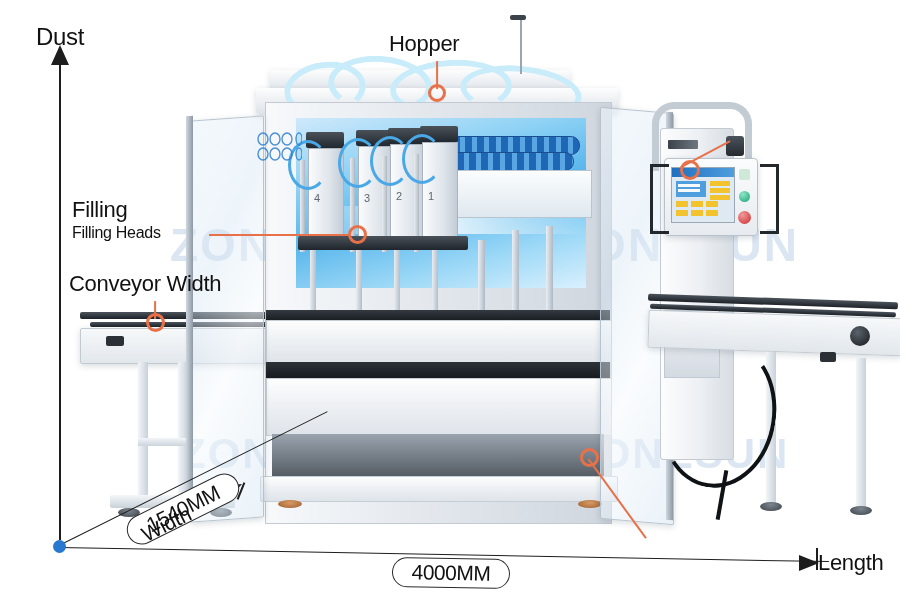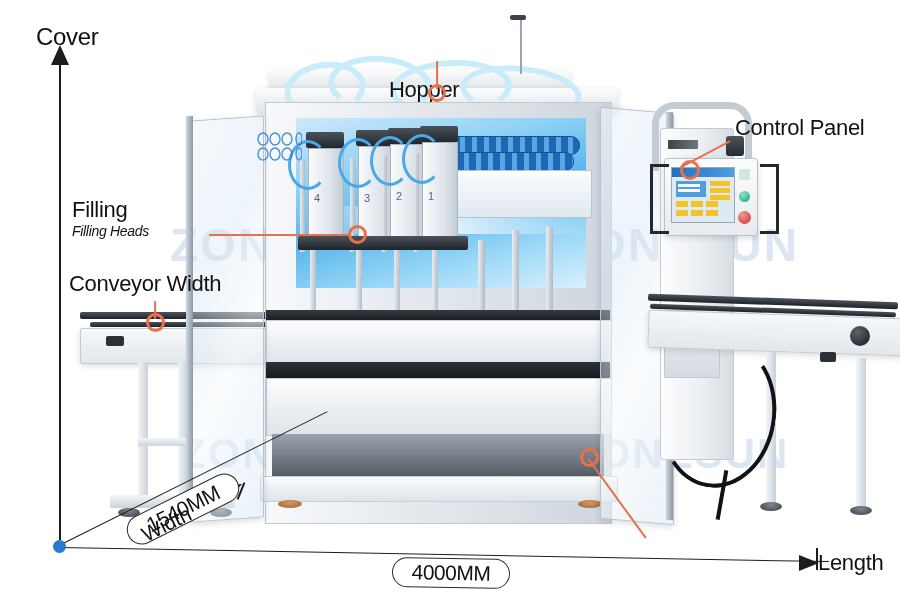--- a/index.html
+++ b/index.html
@@ -261,21 +261,21 @@
 
     <div class="hose" style="left:600px;top:300px;width:108px;height:140px;border-left-color:transparent;border-top-color:transparent;transform:rotate(8deg);"></div>
     <div class="abs" style="left:660px;top:430px;width:4px;height:50px;background:#101316;transform:rotate(10deg);"></div>
 
   </div>
 
   <div class="axis" style="left:59px;top:60px;width:1.6px;height:480px;"></div>
   <svg class="abs" style="left:51px;top:45px;" width="18" height="22" viewBox="0 0 18 22">
     <polygon points="9,0 18,20 0,20" fill="#1d1d1d"></polygon>
   </svg>
-  <div class="lbl" style="left:36px;top:24px;font-size:24px;">Cover</div>
+  <div class="lbl" style="left:36px;top:24px;font-size:24px;">Dust</div>
 
   <div class="axis" style="left:59px;top:547px;width:770px;height:1.4px;transform-origin:0 50%;transform:rotate(1.05deg);"></div>
   <svg class="abs" style="left:797px;top:555px;" width="22" height="16" viewBox="0 0 22 16">
     <polygon points="22,8 2,16 2,0" fill="#1d1d1d"></polygon>
   </svg>
   <div class="lbl" style="left:818px;top:551px;font-size:22px;text-align:right;">Length</div>
   <div class="abs" style="left:816px;top:548px;width:2px;height:22px;background:#1d1d1d;"></div>
   <div class="pill" style="left:392px;top:558px;width:118px;height:30px;font-size:21px;transform:rotate(1.05deg);">
     <span>4000MM</span>
   </div>
@@ -285,30 +285,29 @@
     <polygon points="20,0 4,18 0,2" fill="#1d1d1d"></polygon>
   </svg>
   <div class="abs" style="left:240px;top:482px;width:2px;height:18px;background:#1d1d1d;transform:rotate(22deg);"></div>
   <div class="pill" style="left:122px;top:494px;width:122px;height:30px;font-size:21px;transform:rotate(-26.5deg);">
     <span>1540MM</span>
   </div>
   <div class="lbl" style="left:143px;top:524px;font-size:21px;transform:rotate(-26.5deg);transform-origin:0 50%;">Width</div>
 
   <div class="origin-dot" style="left:53px;top:540px;"></div>
 
-  <div class="lbl" style="left:389px;top:32px;font-size:22px;margin-top:46px;">Hopper</div>
+  <div class="lbl" style="left:389px;top:32px;font-size:22px;">Hopper</div>
   <div class="leader" style="left:437px;top:60px;width:28px;transform:rotate(90deg);transform-origin:0 50%;"></div>
   <div class="dot-o" style="left:428px;top:84px;width:18px;height:18px;"></div>
 
-  <div class="lbl" style="left:735px;top:116px;font-size:22px;">Control Panel</div>
   <div class="leader" style="left:730px;top:140px;width:56px;transform:rotate(152deg);transform-origin:0 50%;"></div>
   <div class="dot-o" style="left:680px;top:160px;width:20px;height:20px;"></div>
 
   <div class="lbl" style="left:72px;top:198px;font-size:22px;">Filling</div>
-  <div class="lbl" style="left:72px;top:224px;font-size:14px;font-style:italic;">Filling Heads</div>
+  <div class="lbl" style="left:72px;top:224px;font-size:16px;">Filling Heads</div>
   <div class="leader" style="left:209px;top:234px;width:142px;"></div>
   <div class="dot-o" style="left:348px;top:225px;width:19px;height:19px;"></div>
 
   <div class="lbl" style="left:69px;top:272px;font-size:22px;">Conveyor Width</div>
   <div class="leader" style="left:155px;top:300px;width:18px;transform:rotate(90deg);transform-origin:0 50%;"></div>
   <div class="dot-o" style="left:146px;top:313px;width:19px;height:19px;"></div>
 
   <div class="leader" style="left:646px;top:537px;width:98px;transform:rotate(-126deg);transform-origin:0 50%;"></div>
   <div class="dot-o" style="left:580px;top:448px;width:19px;height:19px;"></div>
 

